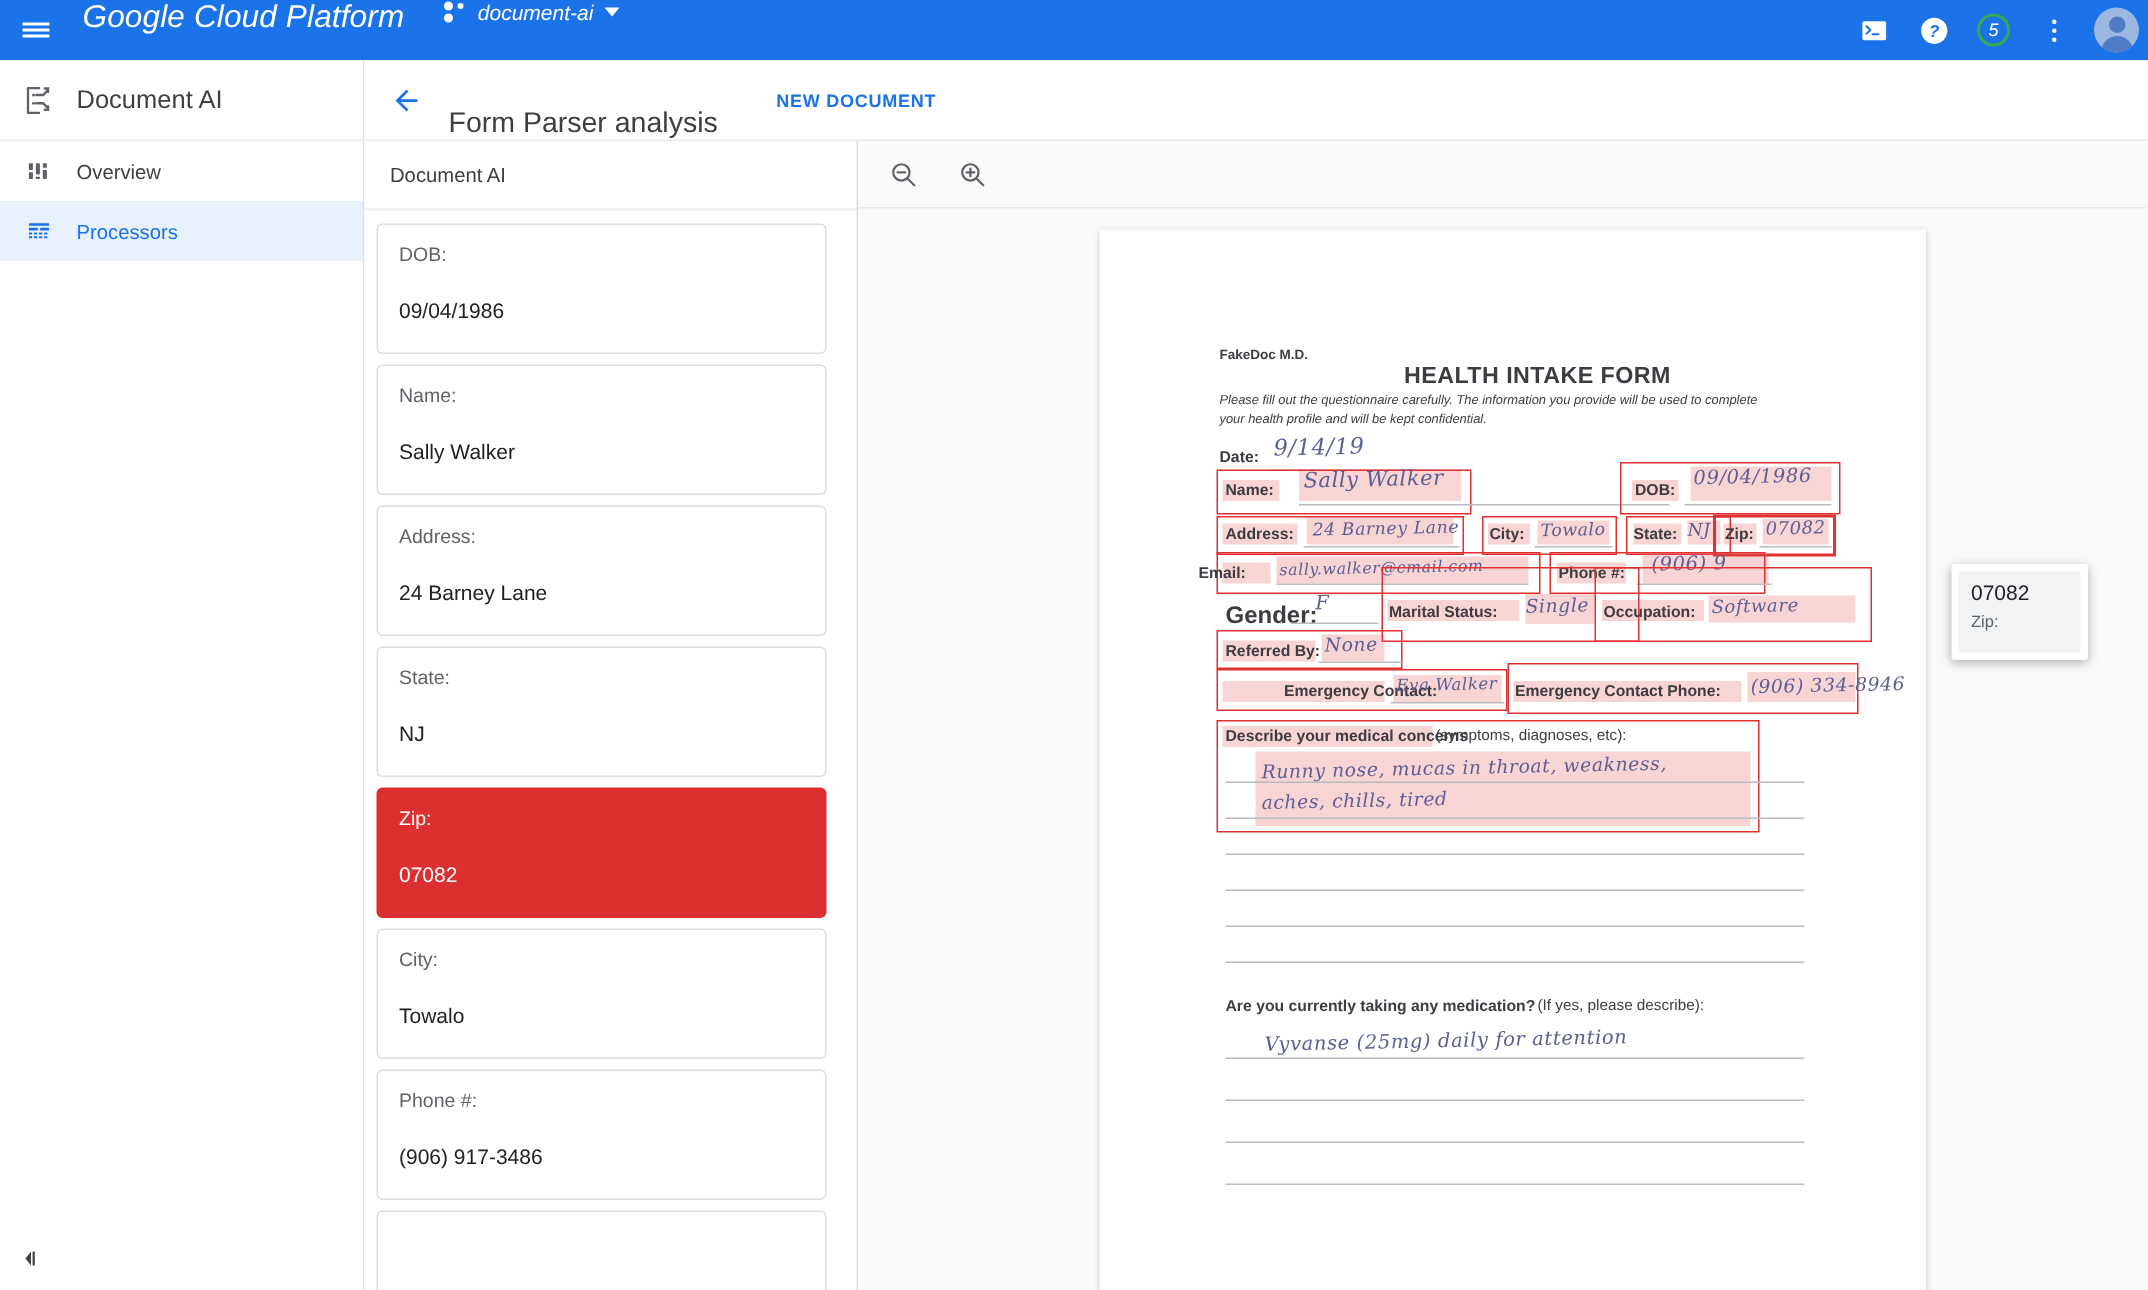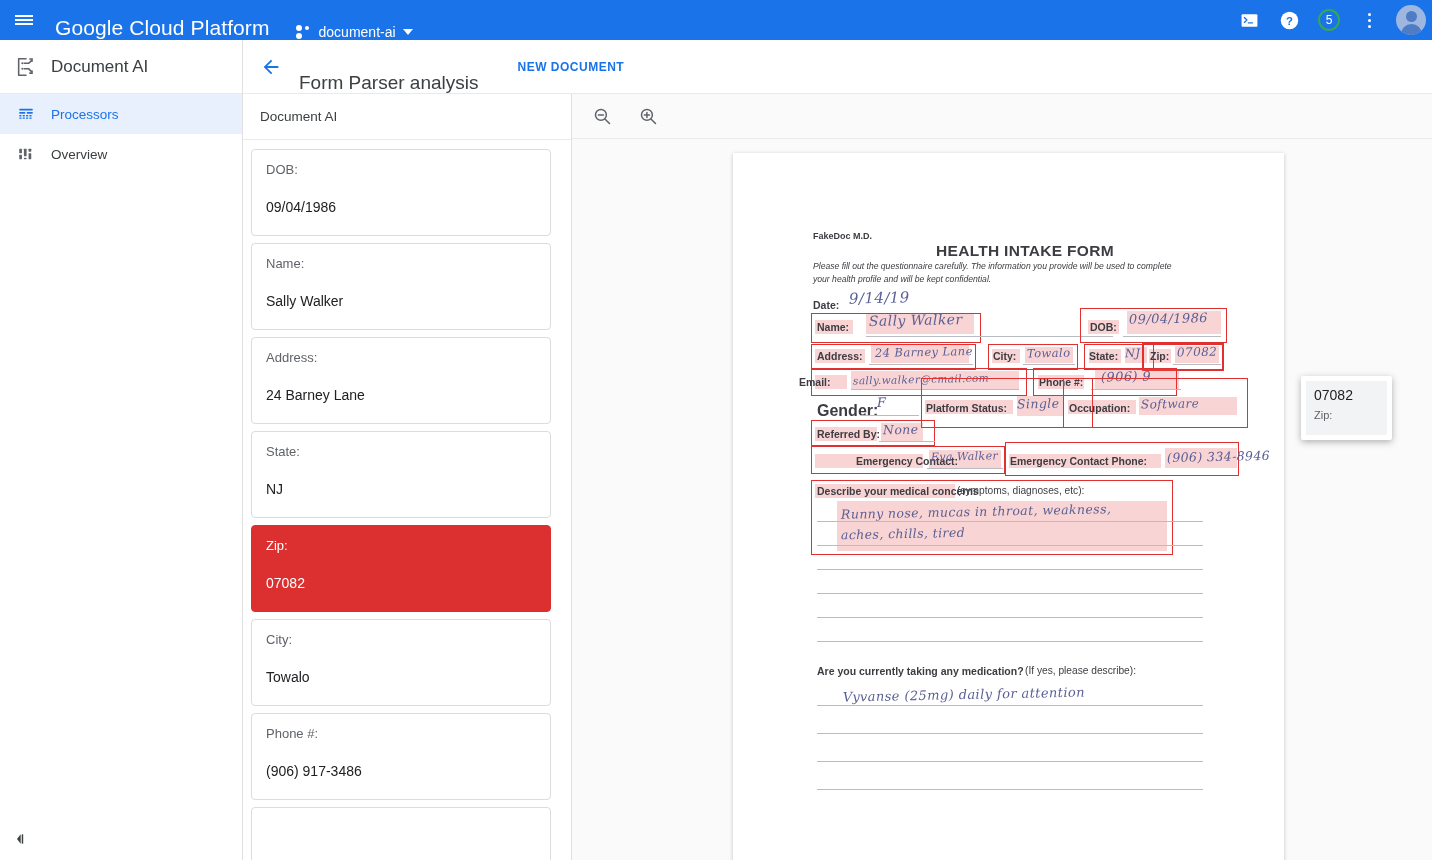--- a/index.html
+++ b/index.html
@@ -7,21 +7,21 @@
   body {
     font-family: "Liberation Sans", sans-serif;
     background:#fff;
     color:#202124;
     -webkit-font-smoothing:antialiased;
   }
 
   
   #topbar {
     position:absolute; left:0; top:0; width:1432px; height:40px;
-    background:#1a73e8; display:flex; align-items:flex-end;
+    background:#1a73e8; display:flex; align-items:flex-start;font-style:italic;
   }
   #hamburger {
     width:48px; height:40px; display:flex; align-items:center; justify-content:center;
     cursor:pointer;
   }
   #hamburger .bar { width:18px; height:2px; background:#fff; margin:2px 0; display:block; }
   #gcp-logo {
     color:#fff; font-size:21px; letter-spacing:.1px; margin-left:7px;
     font-weight:400; white-space:nowrap;
   }
@@ -232,20 +232,34 @@
     <span class="picon">
       <svg width="22" height="22" viewBox="0 0 24 24" fill="none" stroke="#5f6368" stroke-width="1.7">
         <path d="M4 3h8M4 3v18M4 21h8" stroke-linecap="round"></path>
         <circle cx="8" cy="8" r="1.1" fill="#5f6368" stroke="none"></circle>
         <circle cx="8" cy="14" r="1.1" fill="#5f6368" stroke="none"></circle>
         <path d="M10 8h5l3-3M10 14h5l3 3" stroke-linecap="round"></path>
         <path d="M16.2 3.3h2.4v2.4M16.2 18.7h2.4v-2.4" stroke-linecap="round"></path>
       </svg>
     </span>
     <span class="ptitle">Document AI</span>
+  </div>
+
+  <div class="nav-item">
+    <span class="nicon">
+      <svg width="18" height="18" viewBox="0 0 24 24" fill="#5f6368">
+        <rect x="3" y="5" width="3.6" height="6" rx=".6"></rect>
+          <rect x="3" y="13" width="3.6" height="6" rx=".6"></rect>
+        <rect x="9.2" y="5" width="3.6" height="10" rx=".6"></rect>
+          <rect x="9.2" y="17" width="3.6" height="2" rx=".6"></rect>
+        <rect x="15.4" y="5" width="3.6" height="4" rx=".6"></rect>
+          <rect x="15.4" y="11" width="3.6" height="8" rx=".6"></rect>
+      </svg>
+    </span>
+    <span class="nlabel">Overview</span>
   </div>
 
   <div class="nav-item active">
     <span class="nicon">
       <svg width="18" height="18" viewBox="0 0 24 24" fill="#1a73e8">
         <rect x="3" y="5" width="18" height="2.4" rx=".6"></rect>
         <rect x="3" y="9.2" width="8" height="2.4" rx=".6"></rect>
           <rect x="13" y="9.2" width="8" height="2.4" rx=".6"></rect>
         <rect x="3" y="13.4" width="3" height="1.8" rx=".5"></rect>
           <rect x="7.5" y="13.4" width="3" height="1.8" rx=".5"></rect>
@@ -253,34 +267,20 @@
           <rect x="16.5" y="13.4" width="3" height="1.8" rx=".5"></rect>
         <rect x="3" y="16.6" width="3" height="1.8" rx=".5"></rect>
           <rect x="7.5" y="16.6" width="3" height="1.8" rx=".5"></rect>
         <rect x="12" y="16.6" width="3" height="1.8" rx=".5"></rect>
           <rect x="16.5" y="16.6" width="3" height="1.8" rx=".5"></rect>
       </svg>
     </span>
     <span class="nlabel">Processors</span>
   </div>
 
-  <div class="nav-item">
-    <span class="nicon">
-      <svg width="18" height="18" viewBox="0 0 24 24" fill="#5f6368">
-        <rect x="3" y="5" width="3.6" height="6" rx=".6"></rect>
-          <rect x="3" y="13" width="3.6" height="6" rx=".6"></rect>
-        <rect x="9.2" y="5" width="3.6" height="10" rx=".6"></rect>
-          <rect x="9.2" y="17" width="3.6" height="2" rx=".6"></rect>
-        <rect x="15.4" y="5" width="3.6" height="4" rx=".6"></rect>
-          <rect x="15.4" y="11" width="3.6" height="8" rx=".6"></rect>
-      </svg>
-    </span>
-    <span class="nlabel">Overview</span>
-  </div>
-
   <div id="collapse-btn">
     <svg width="20" height="16" viewBox="0 0 24 24" fill="#3c4043">
       <path d="M13 5 7.5 12 13 19z"></path>
         <rect x="14.6" y="5" width="2.2" height="14"></rect>
     </svg>
   </div>
 </div>
 
 <div id="content-header">
   <span id="back-arrow">
@@ -417,21 +417,21 @@
       <div class="hw" style="left:368px; top:216px; font-size:13px;">(906) 9</div>
       <div class="rule" style="left:358px; top:236px; width:90px;"></div>
 
       <div class="dtext bold" style="left:84px; top:249px; font-size:16px;">Gender:</div>
       <div class="hw" style="left:144px; top:242px; font-size:13px;">F</div>
       <div class="rule" style="left:128px; top:262px; width:58px;"></div>
 
       <div class="hl" style="left:192px;top:247px;width:88px;height:14px;"></div>
       <div class="hl" style="left:284px;top:243px;width:46px;height:20px;"></div>
       <div class="bx" style="left:188px;top:225px;width:172px;height:50px;"></div>
-      <div class="dtext bold" style="left:193px; top:249px; font-size:10.5px;">Platform Status:</div>
+      <div class="dtext bold" style="left:193px; top:249px; font-size:10.5px;">Marital Status:</div>
       <div class="hw" style="left:284px; top:243px; font-size:12.5px;">Single</div>
 
       <div class="hl" style="left:335px;top:247px;width:68px;height:14px;"></div>
       <div class="hl" style="left:406px;top:244px;width:98px;height:18px;"></div>
       <div class="bx" style="left:330px;top:225px;width:185px;height:50px;"></div>
       <div class="dtext bold" style="left:336px; top:249px; font-size:10.5px;">Occupation:</div>
       <div class="hw" style="left:408px; top:244px; font-size:12px;">Software</div>
 
       <div class="hl" style="left:82px;top:274px;width:62px;height:14px;"></div>
       <div class="hl" style="left:148px;top:270px;width:42px;height:18px;"></div>

